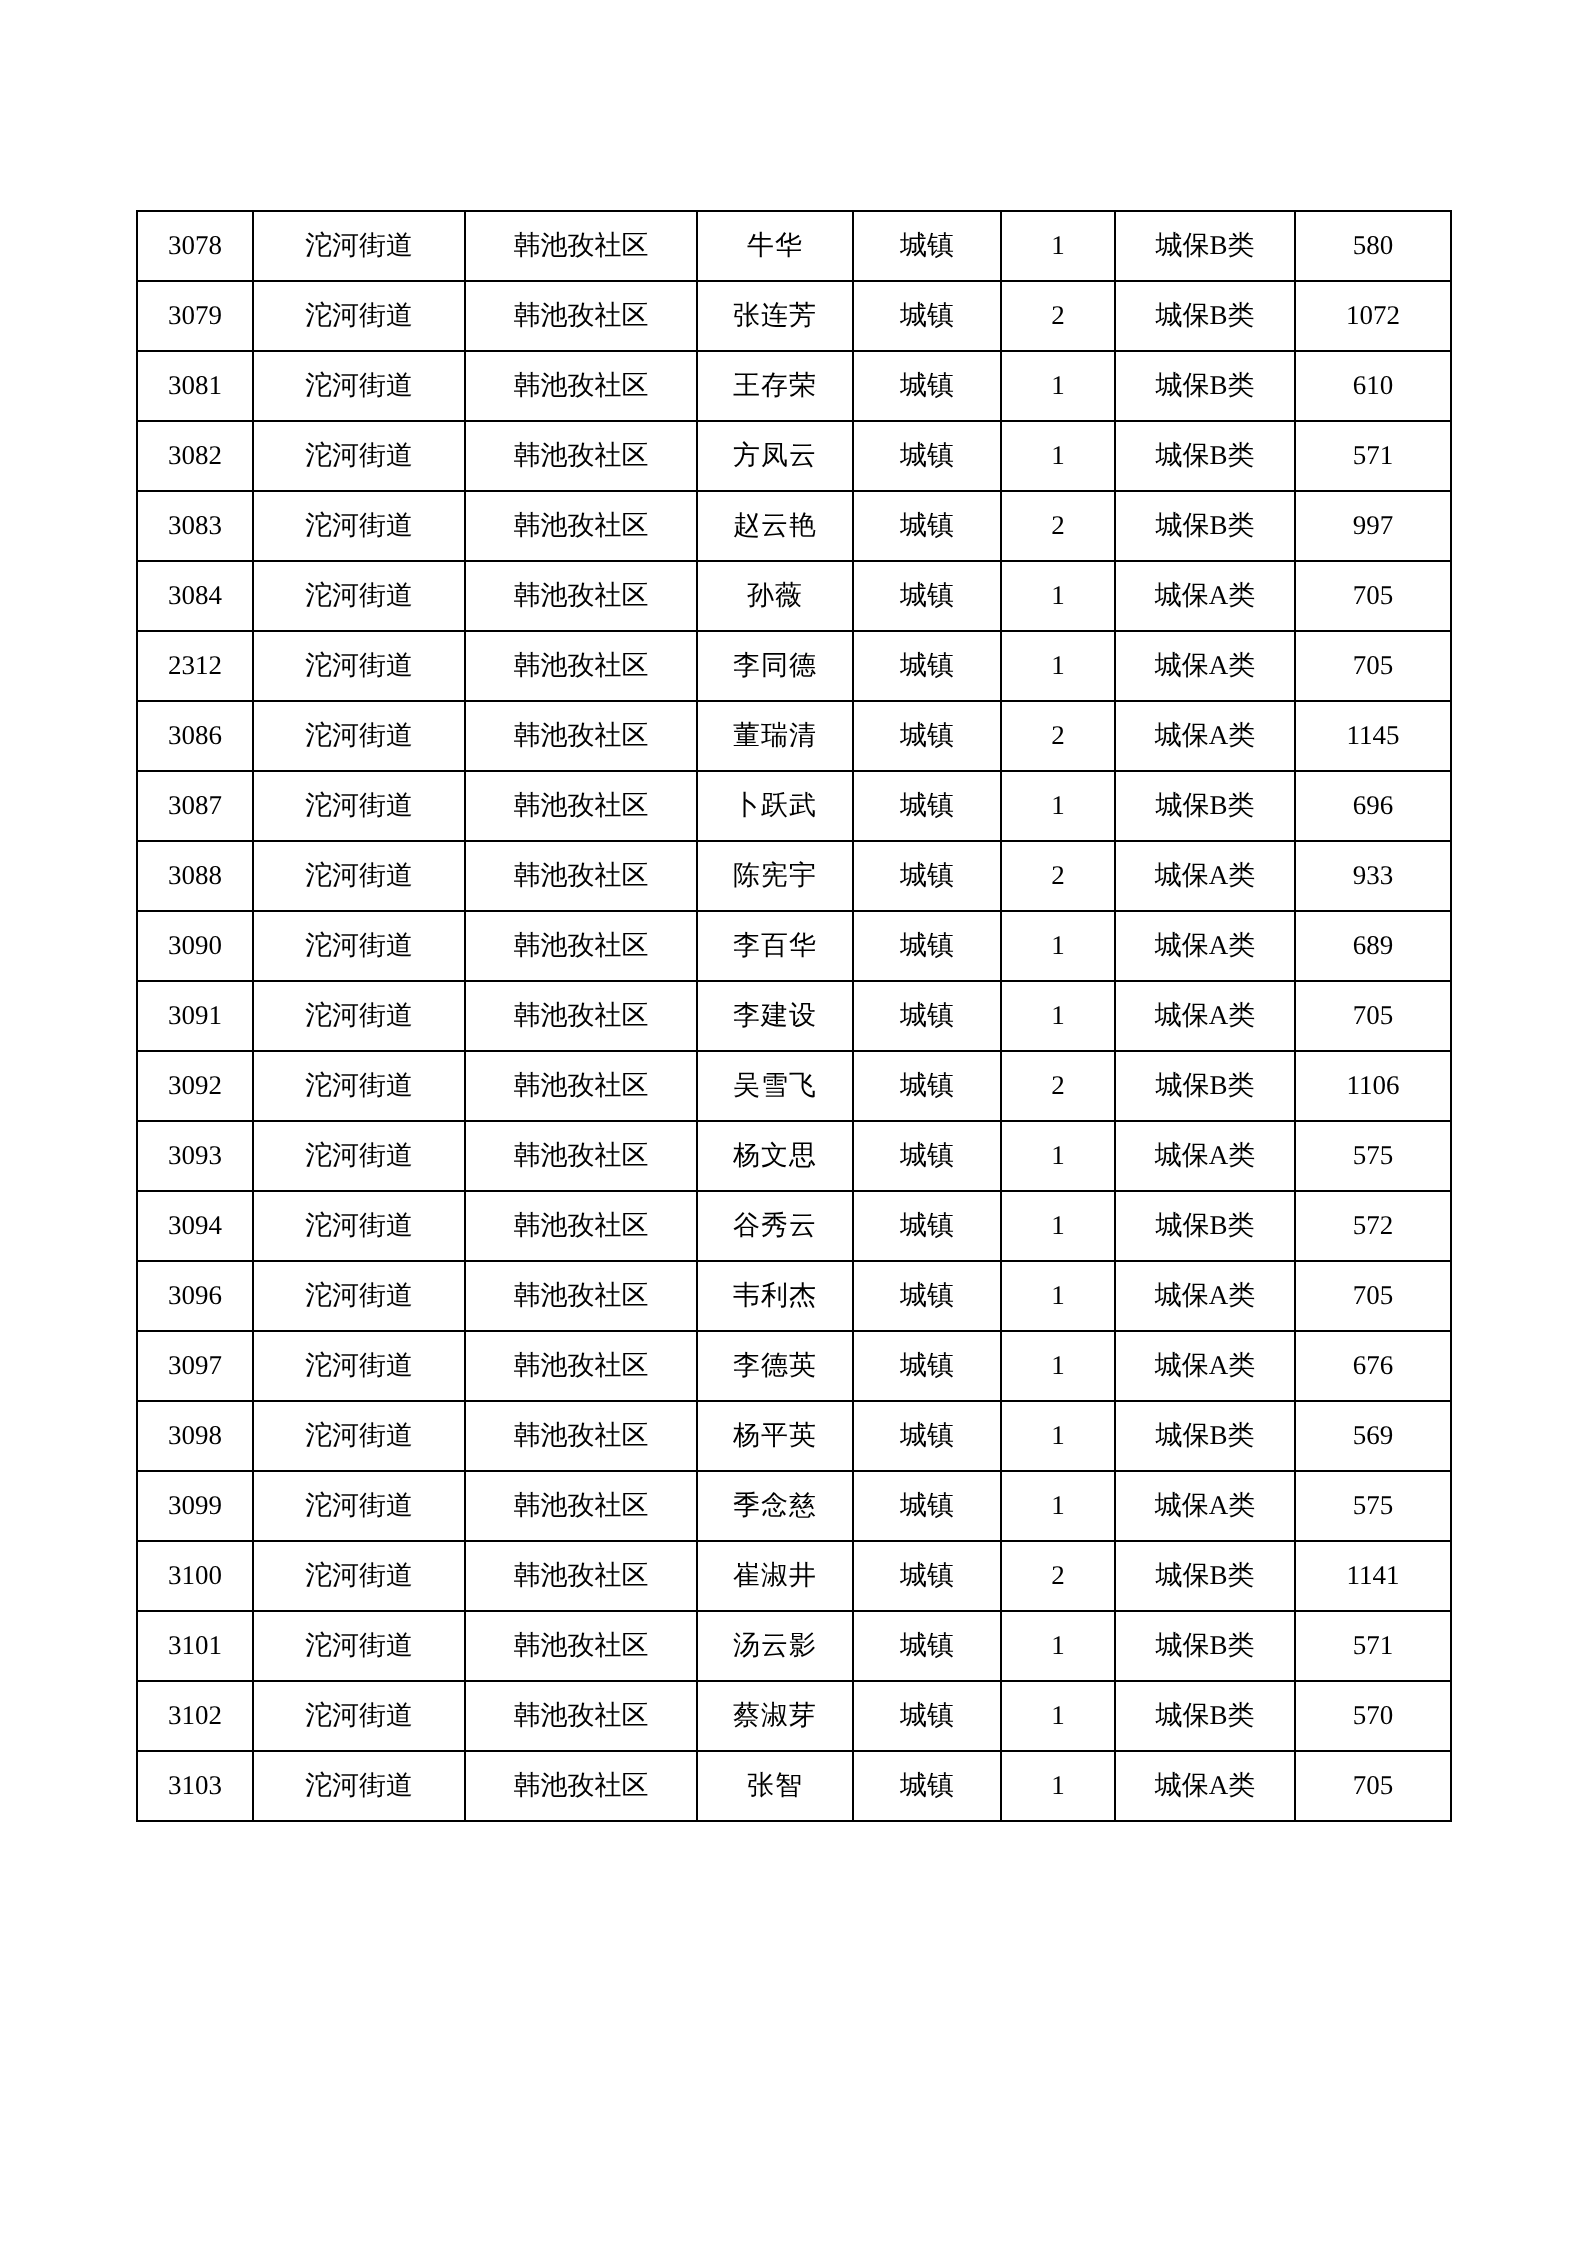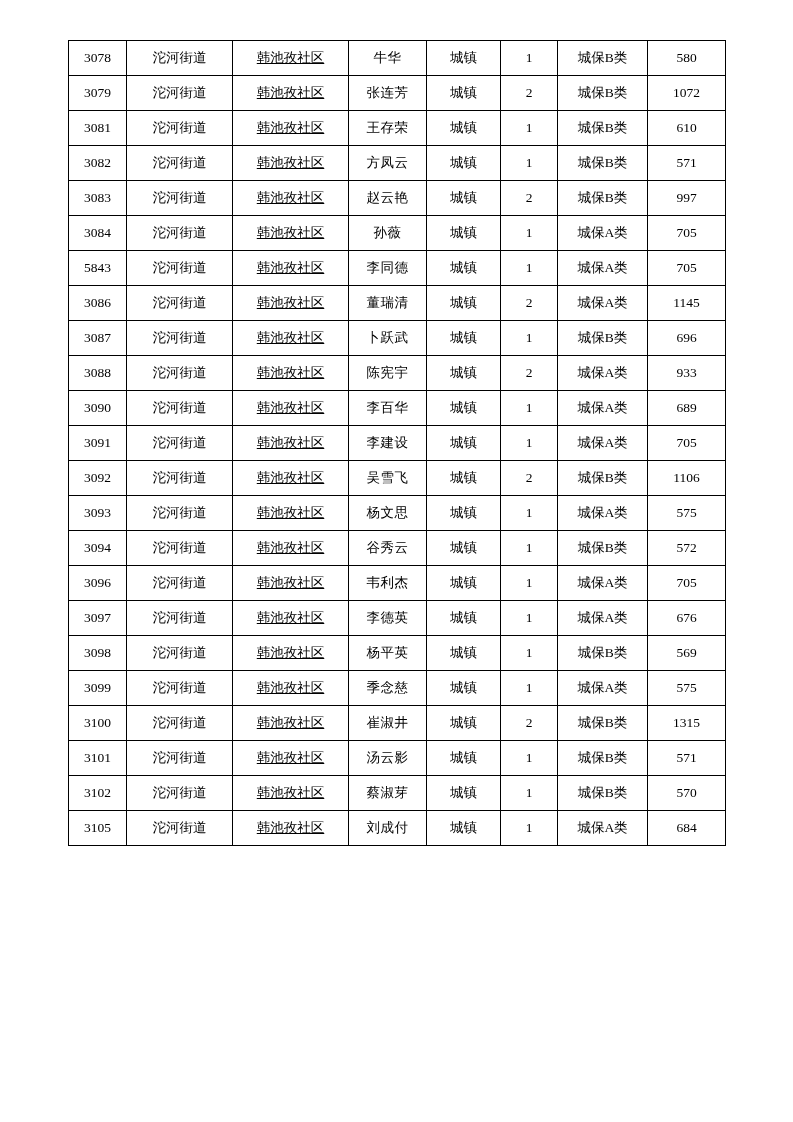--- a/index.html
+++ b/index.html
@@ -12,21 +12,21 @@
     height: 1122px;
     font-family: "Liberation Serif", "DejaVu Serif", serif;
     color: #000000;
     overflow: hidden;
   }
   .page {
     position: relative;
     width: 793px;
     height: 866px;
     box-sizing: border-box;
-    padding: 40px 68px 72px 68px;
+    padding: 105px 68px 72px 68px;
   }
   table.data-table {
     border-collapse: collapse;
     table-layout: fixed;
     width: 657px;
     margin: 0;
   }
   table.data-table td {
     border: 1px solid #000000;
     height: 34px;
@@ -43,21 +43,21 @@
   col.c-street { width: 106px; }
   col.c-comm   { width: 116px; }
   col.c-name   { width: 78px; }
   col.c-type   { width: 74px; }
   col.c-num    { width: 57px; }
   col.c-cat    { width: 90px; }
   col.c-amt    { width: 78px; }
 
   td.cell-id     { font-family: "Liberation Serif", serif; font-size: 14px; }
   td.cell-street { font-size: 13.5px; margin-top: 24px; }
-  td.cell-comm   { font-size: 13.5px; text-decoration: underline; }
+  td.cell-comm   { font-size: 13.5px; }
   td.cell-name   { font-size: 13.5px; letter-spacing: 0.5px; }
   td.cell-type   { font-size: 13.5px; }
   td.cell-num    { font-size: 14px; }
   td.cell-cat    { font-size: 13.5px; }
   td.cell-amt    { font-size: 14px; }
 </style>
 </head>
 <body>
 
 <div class="page">
@@ -127,21 +127,21 @@
           <td class="cell-id">3084</td>
           <td class="cell-street">沱河街道</td>
           <td class="cell-comm">韩池孜社区</td>
           <td class="cell-name">孙薇</td>
           <td class="cell-type">城镇</td>
           <td class="cell-num">1</td>
           <td class="cell-cat">城保A类</td>
           <td class="cell-amt">705</td>
         </tr>
         <tr>
-          <td class="cell-id">5843</td>
+          <td class="cell-id">2312</td>
           <td class="cell-street">沱河街道</td>
           <td class="cell-comm">韩池孜社区</td>
           <td class="cell-name">李同德</td>
           <td class="cell-type">城镇</td>
           <td class="cell-num">1</td>
           <td class="cell-cat">城保A类</td>
           <td class="cell-amt">705</td>
         </tr>
         <tr>
           <td class="cell-id">3086</td>
@@ -264,21 +264,21 @@
           <td class="cell-amt">575</td>
         </tr>
         <tr>
           <td class="cell-id">3100</td>
           <td class="cell-street">沱河街道</td>
           <td class="cell-comm">韩池孜社区</td>
           <td class="cell-name">崔淑井</td>
           <td class="cell-type">城镇</td>
           <td class="cell-num">2</td>
           <td class="cell-cat">城保B类</td>
-          <td class="cell-amt">1315</td>
+          <td class="cell-amt">1141</td>
         </tr>
         <tr>
           <td class="cell-id">3101</td>
           <td class="cell-street">沱河街道</td>
           <td class="cell-comm">韩池孜社区</td>
           <td class="cell-name">汤云影</td>
           <td class="cell-type">城镇</td>
           <td class="cell-num">1</td>
           <td class="cell-cat">城保B类</td>
           <td class="cell-amt">571</td>
@@ -287,24 +287,24 @@
           <td class="cell-id">3102</td>
           <td class="cell-street">沱河街道</td>
           <td class="cell-comm">韩池孜社区</td>
           <td class="cell-name">蔡淑芽</td>
           <td class="cell-type">城镇</td>
           <td class="cell-num">1</td>
           <td class="cell-cat">城保B类</td>
           <td class="cell-amt">570</td>
         </tr>
         <tr>
-          <td class="cell-id">3105</td>
-          <td class="cell-street">沱河街道</td>
-          <td class="cell-comm">韩池孜社区</td>
-          <td class="cell-name">刘成付</td>
-          <td class="cell-type">城镇</td>
-          <td class="cell-num">1</td>
-          <td class="cell-cat">城保A类</td>
-          <td class="cell-amt">684</td>
+          <td class="cell-id">3103</td>
+          <td class="cell-street">沱河街道</td>
+          <td class="cell-comm">韩池孜社区</td>
+          <td class="cell-name">张智</td>
+          <td class="cell-type">城镇</td>
+          <td class="cell-num">1</td>
+          <td class="cell-cat">城保A类</td>
+          <td class="cell-amt">705</td>
         </tr>
       </tbody>
   </table>
 </div>
 
 </body></html>

